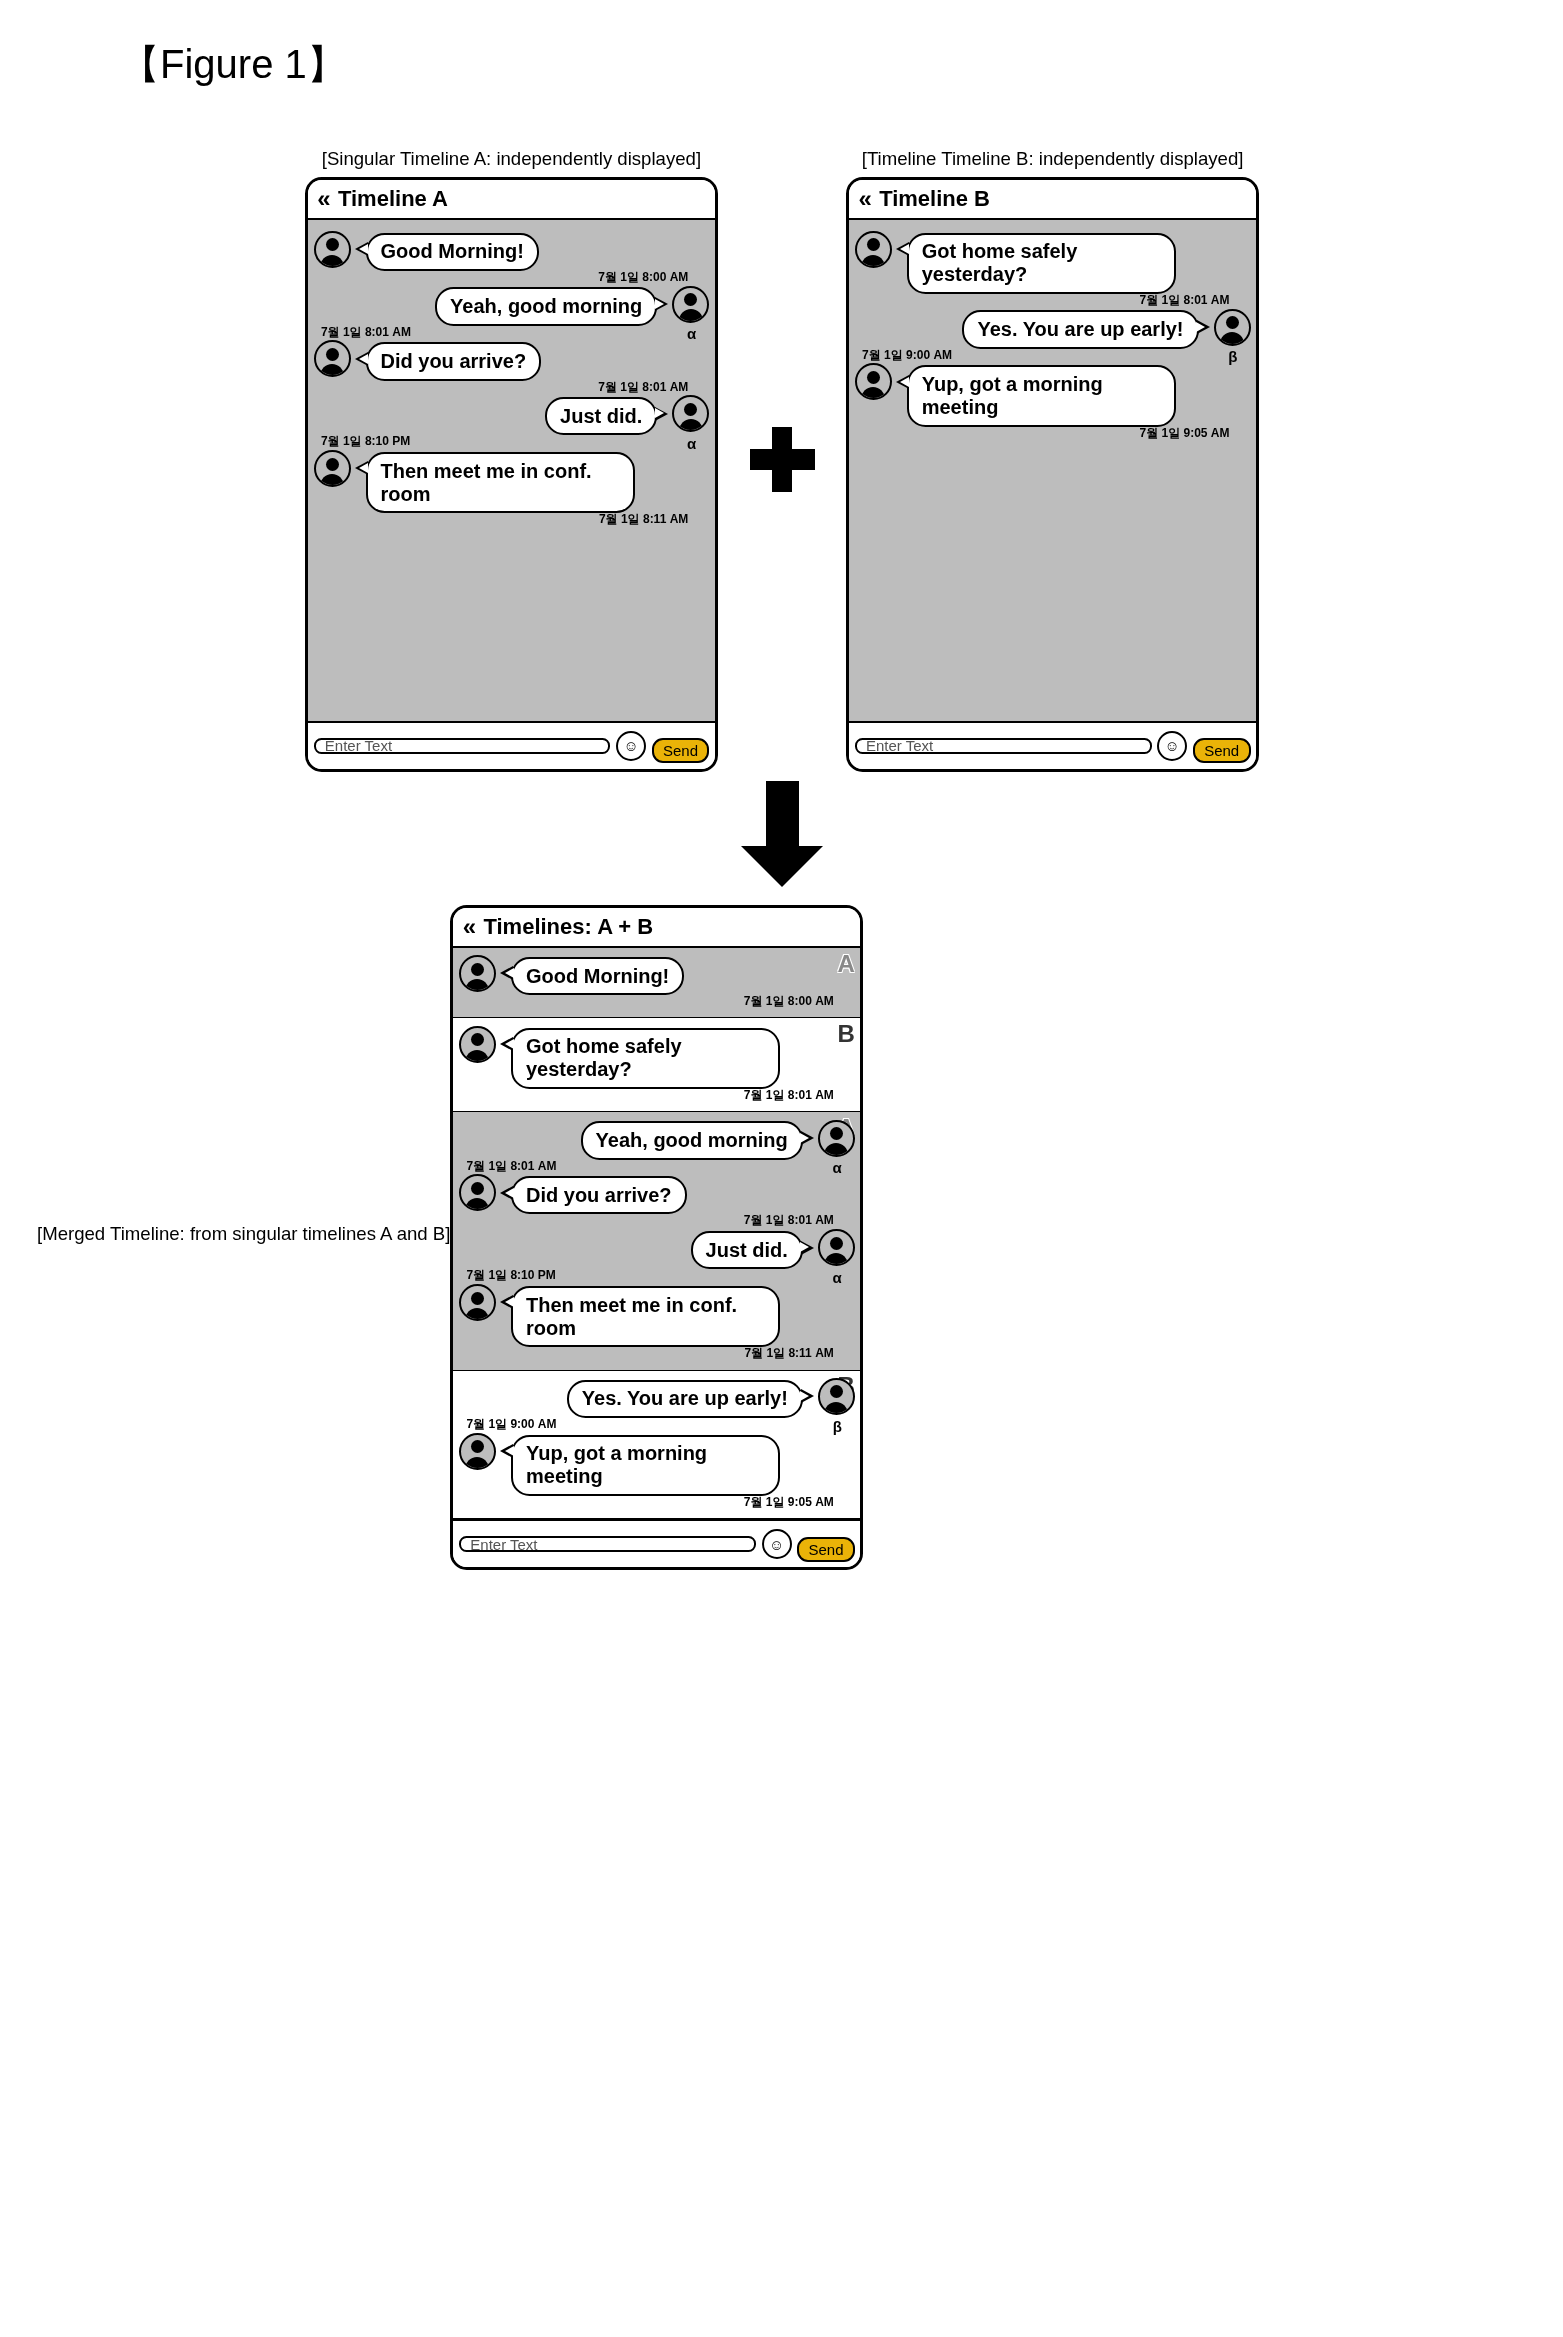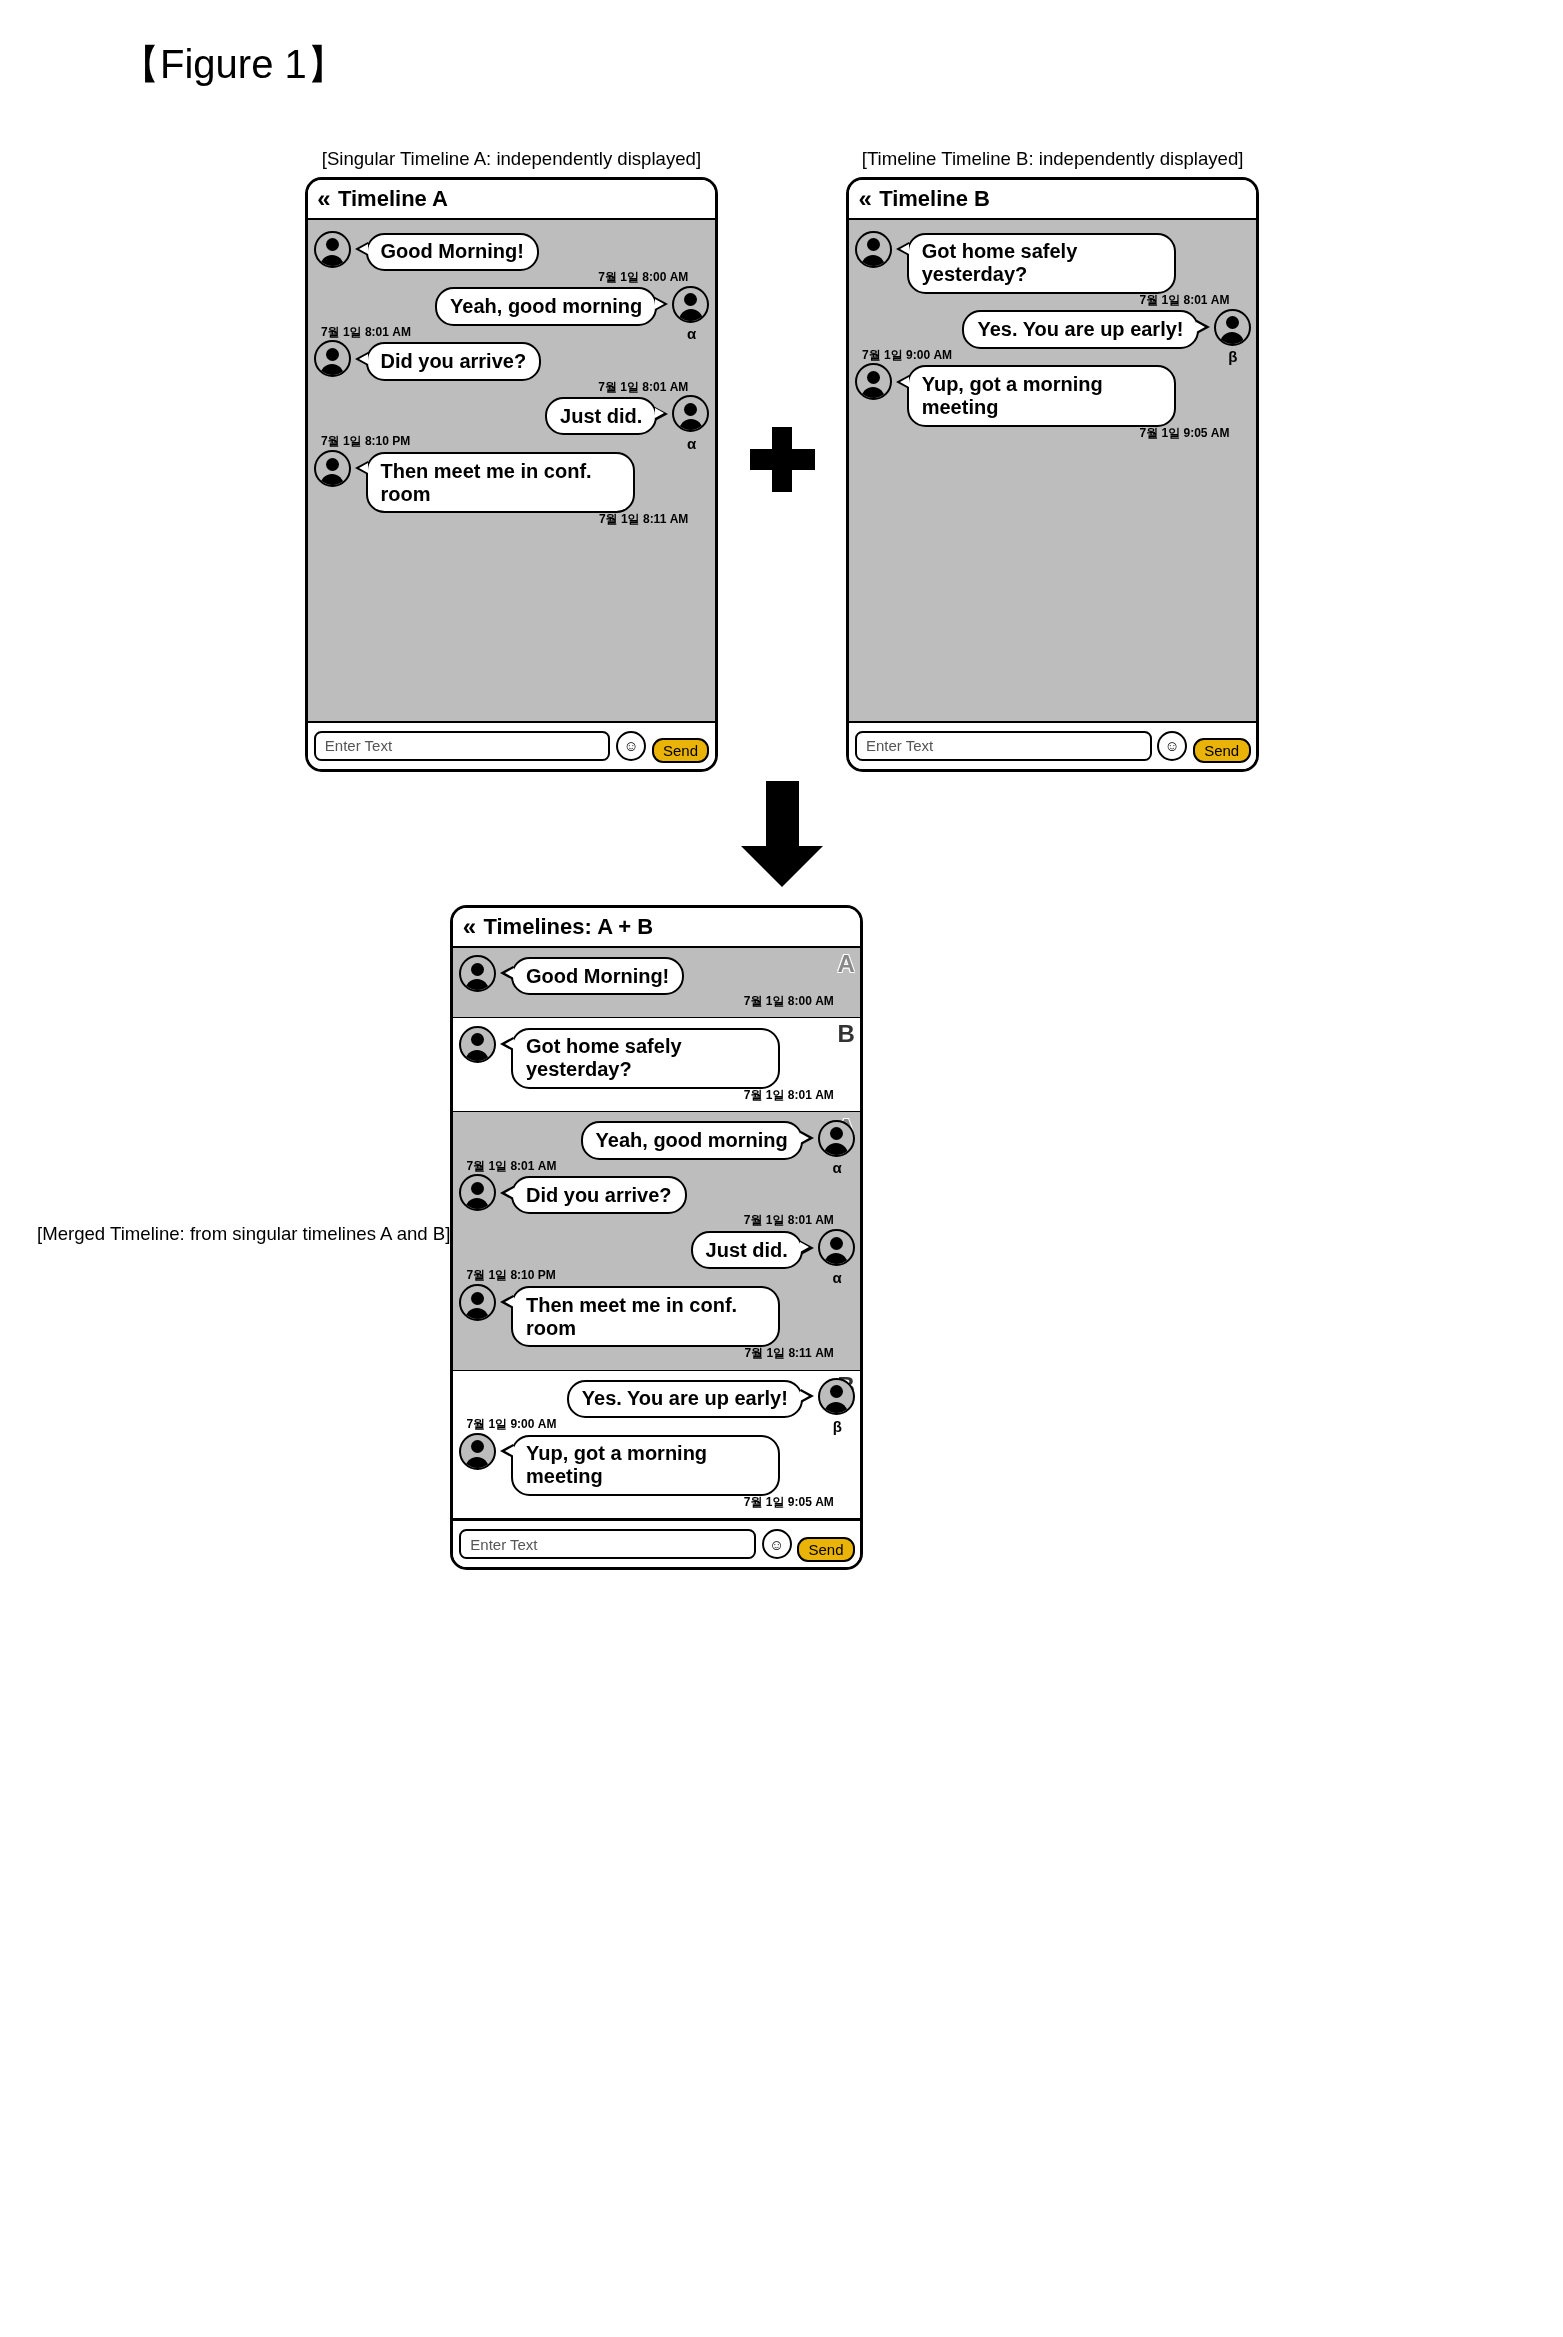--- a/index.html
+++ b/index.html
@@ -165,21 +165,21 @@
     background: #fff;
   }
   .text-input {
     flex: 1;
     border: 2.8px solid #000;
     border-radius: 7.4px;
     padding: 3.7px 9.3px;
     font-size: 15px;
     color: #555;
     background: #fff;
-    height: 30px;
+    height: 16px;
     display: flex;
     align-items: center;
   }
   .emoji-btn {
     width: 30px;
     height: 30px;
     border: 2.8px solid #000;
     border-radius: 50%;
     display: flex;
     align-items: center;

